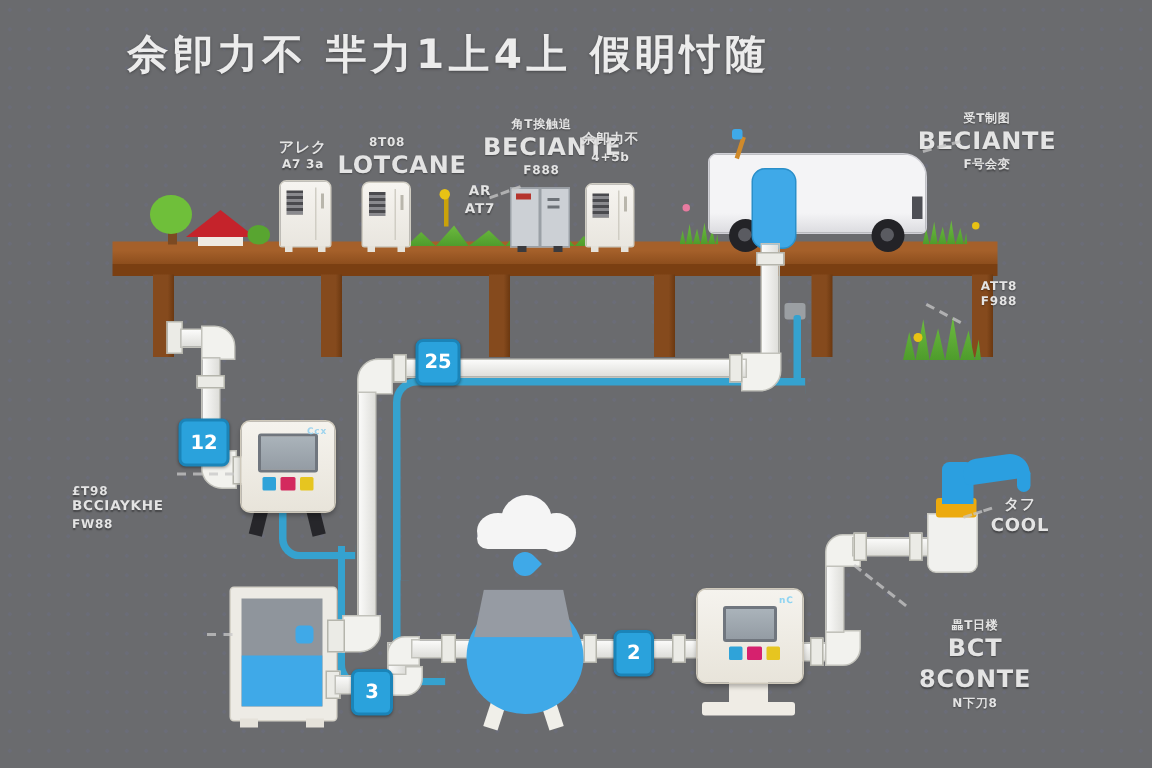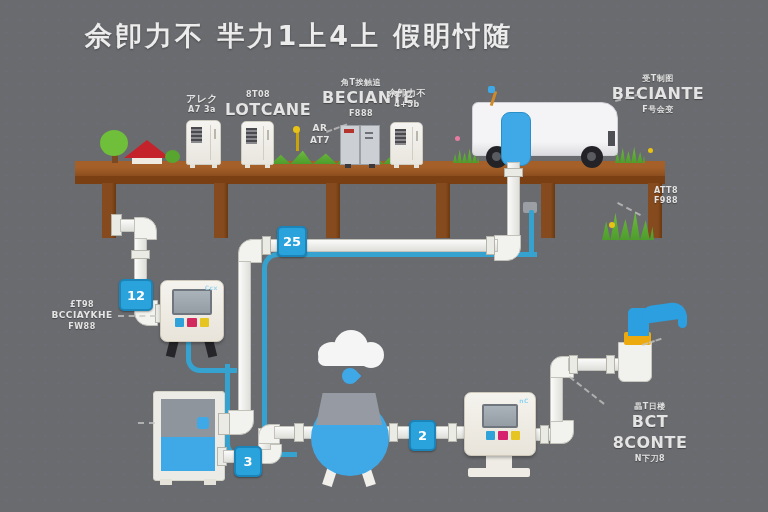--- a/index.html
+++ b/index.html
@@ -75,21 +75,21 @@
   .fbody{left:618px;top:342px;width:32px;height:38px;background:#f1f1ee;border:1px solid #c8c8c0;border-radius:0 0 6px 6px;}
   .fband{left:624px;top:332px;width:27px;height:13px;background:#ecaa0e;border-radius:2px;}
   .fstem{left:628px;top:308px;width:21px;height:28px;background:#2b9fe0;border-radius:5px 5px 0 0;}
   .flever{left:642px;top:304px;width:44px;height:17px;background:#2b9fe0;border-radius:10px 14px 4px 4px;transform:rotate(-8deg);}
   .ftip{left:678px;top:314px;width:9px;height:14px;background:#2b9fe0;border-radius:2px 2px 6px 6px;}
   
   .badge{background:#2aa2dc;border:2px solid #1b84b8;border-radius:5px;color:#fff;font-weight:bold;font-size:13px;display:flex;align-items:center;justify-content:center;box-shadow:0 1px 2px rgba(0,0,0,.35);}
   
   .lbl{color:#e4e4e4;font-weight:bold;text-align:center;line-height:1.3;text-shadow:0 1px 1px rgba(0,0,0,.35);letter-spacing:.5px;}
   .lbl span{display:block;}
-  .right{text-align:center;}
+  .right{text-align:left;margin-top:23px;}
   .s8{font-size:8px;} .s9{font-size:9px;} .s10{font-size:10px;} .s11{font-size:16px;} .s12{font-size:12px;}
   .dash{border-top:2px dashed #c8c8c8;opacity:.75;transform-origin:0 0;}
 </style>
 </head>
 <body>
 
 <div id="scene">
 
   <div id="title" class="abs">佘卽力不 羋力1上4上 假眀忖随</div>
 
@@ -284,21 +284,25 @@
   </div>
   <div class="abs lbl" style="left:610px;top:186px;width:112px;">
     <span class="s8">ATT8</span>
     <span class="s8">F988</span>
   </div>
   <div class="abs lbl right" style="left:48px;top:300px;width:68px;">
     <span class="s8">£T98</span>
     <span class="s9">BCCIAYKHE</span>
     <span class="s8">FW88</span>
   </div>
-  <div class="abs lbl" style="left:596px;top:402px;width:108px;">
+  <div class="abs lbl" style="left:650px;top:330px;width:60px;">
+    <span class="s10">タフ</span>
+    <span class="s12">COOL</span>
+  </div>
+  <div class="abs lbl" style="left:596px;top:412px;width:108px;">
     <span class="s8">畾T日楼</span>
     <span class="s11">BCT 8CONTE</span>
     <span class="s8">N下刀8</span>
   </div>
 
   <div class="abs dash" style="left:615px;top:100px;width:26px;transform:rotate(-15deg);"></div>
   <div class="abs dash" style="left:618px;top:202px;width:26px;transform:rotate(28deg);"></div>
   <div class="abs dash" style="left:118px;top:315px;width:38px;"></div>
   <div class="abs dash" style="left:138px;top:422px;width:17px;"></div>
   <div class="abs dash" style="left:642px;top:344px;width:20px;transform:rotate(-18deg);"></div>

